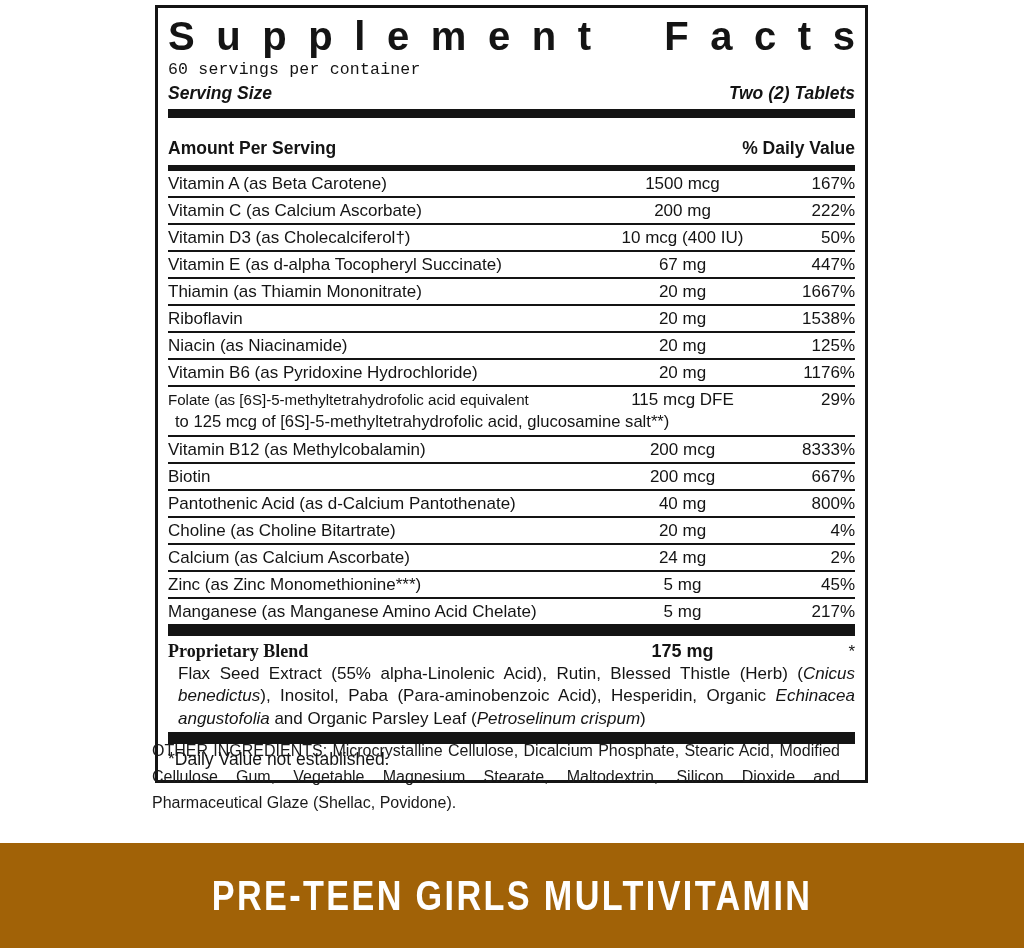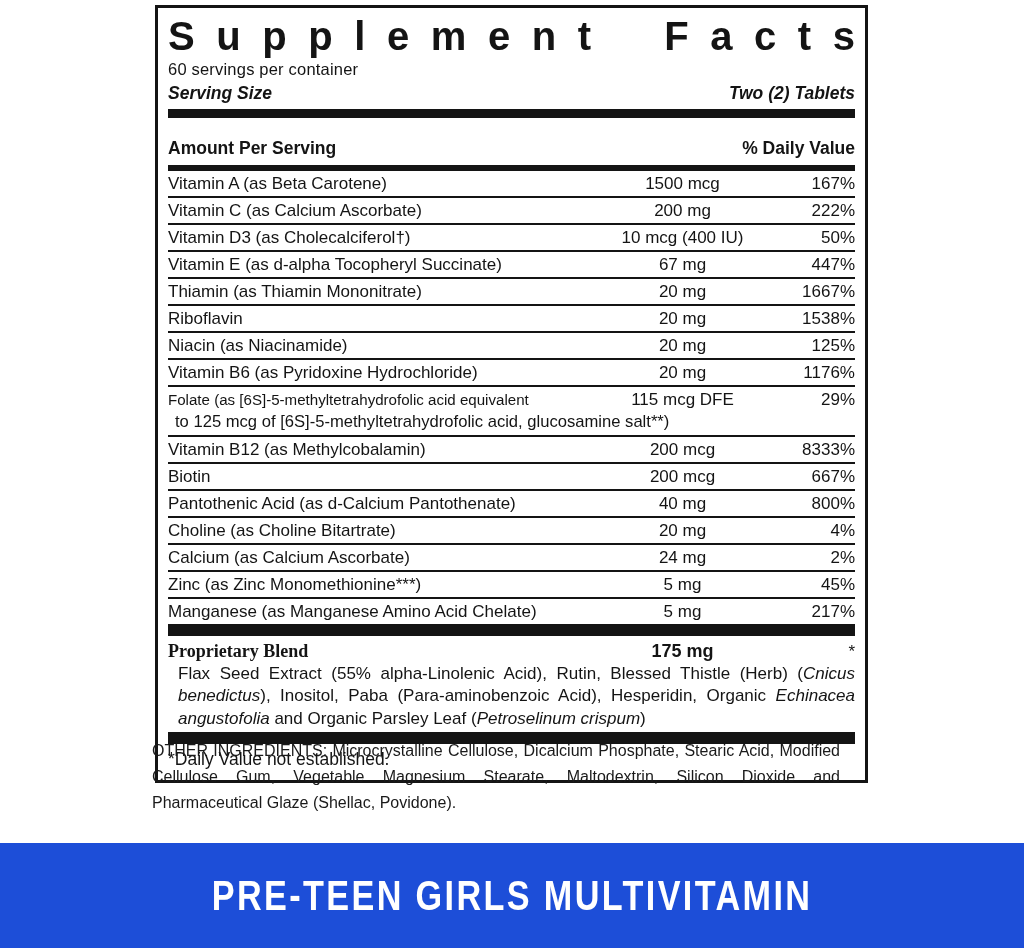--- a/index.html
+++ b/index.html
@@ -10,21 +10,21 @@
   }
   .facts-box{
     position:absolute;left:155px;top:5px;width:713px;box-sizing:border-box;
     border:3px solid #141414;background:#fff;padding:0 10px 5px 10px;
   }
   .title{
     font-weight:bold;font-size:40px;line-height:1.05;margin-top:7px;
     display:flex;justify-content:space-between;align-items:flex-end;
   }
   .title .word-gap{width:30px;}
-  .servings{font-size:16.5px;margin-top:3px;letter-spacing:.2px;}
+  .servings{font-size:16.5px;margin-top:3px;letter-spacing:.2px;font-family:Liberation Mono, monospace;}
   .serving-row{display:flex;justify-content:space-between;font-weight:bold;font-size:17.5px;margin:4px 0 5px;font-style:italic;}
   .bar{background:#141414;border:none;margin:0;}
   .bar-a{height:9px;}
   .bar-b{height:6px;margin-top:3px;}
   .bar-thick{height:12px;}
   .header-row{display:flex;justify-content:space-between;font-weight:bold;font-size:17.5px;padding:20px 0 3px;}
   .nrow{border-bottom:2px solid #141414;}
   .nrow:last-child{border-bottom:none;}
   .nline{display:flex;align-items:baseline;font-size:17px;padding:3px 0 2px;}
   .nline .nname{flex:1 1 auto;white-space:nowrap;min-width:0;}
@@ -207,15 +207,15 @@
     <span class="amount">175 mg</span>
     <span class="dv">*</span>
   </div>
   <div class="blend-desc" id="blend-desc"><span>Flax Seed Extract (55% alpha-Linolenic Acid), Rutin, Blessed Thistle (Herb) (</span><i>Cnicus benedictus</i><span>), Inositol, Paba (Para-aminobenzoic Acid), Hesperidin, Organic </span><i>Echinacea angustofolia</i><span> and Organic Parsley Leaf (</span><i>Petroselinum crispum</i><span>)</span></div>
   <hr class="bar bar-c">
   <div class="footnote">*Daily Value not established.</div>
 </div>
 
 <p class="other-ingredients">OTHER INGREDIENTS: Microcrystalline Cellulose, Dicalcium Phosphate, Stearic Acid, Modified Cellulose Gum, Vegetable Magnesium Stearate, Maltodextrin, Silicon Dioxide and Pharmaceutical Glaze (Shellac, Povidone).</p>
 
-<div class="banner" style="background: #1d4ed8;">
+<div class="banner" style="background: #a16207;">
   <span class="banner-text" style="color: rgb(255, 255, 255);">PRE-TEEN GIRLS MULTIVITAMIN</span>
 </div>
 
 </body></html>

